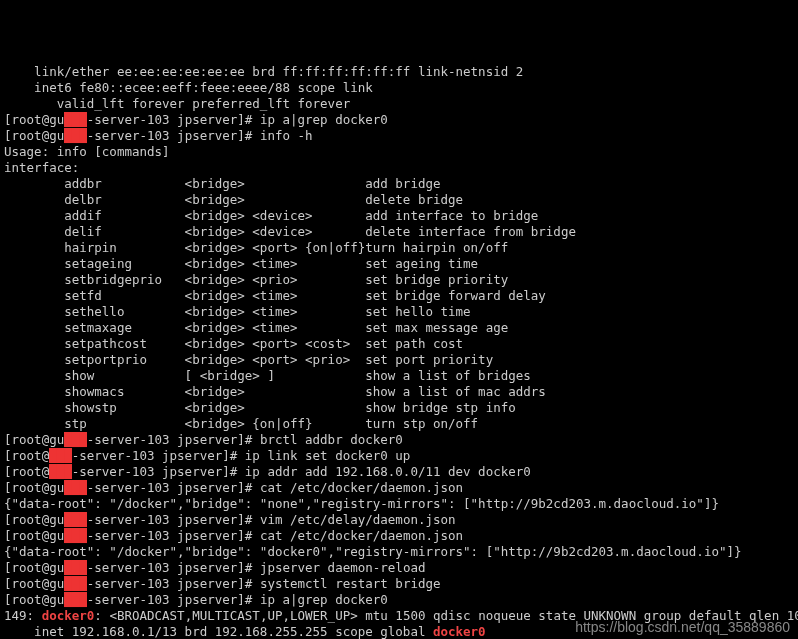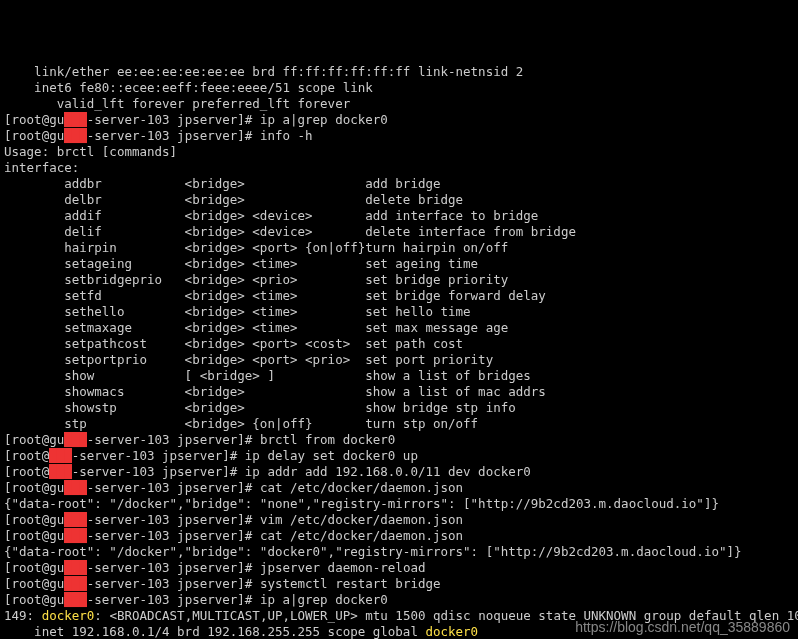--- a/index.html
+++ b/index.html
@@ -1,57 +1,57 @@
 <!DOCTYPE html>
 <html><head>
 <meta charset="utf-8">
 <style>
   html,body{margin:0;padding:0;background:#000;color:#ccc;font-family:Consolas,Monaco,monospace;font-size:12.5px;line-height:16px;white-space:pre}
   .term{padding:0 4px 4px 4px;width:798px;box-sizing:border-box}
-  .red{color:#fde047;font-weight:normal}
+  .red{color:#ef4444;font-weight:bold}
   .redbg{background:#e33;color:#e33}
   .wm{position:fixed;right:8px;bottom:4px;color:#888;font-family:Arial,sans-serif;font-size:14px}
 </style>
 </head>
 <body>
 
 
 <div class="term"><span>    link/ether ee:ee:ee:ee:ee:ee brd ff:ff:ff:ff:ff:ff link-netnsid 2</span>
-<span>    inet6 fe80::ecee:eeff:feee:eeee/51 scope link</span>
+<span>    inet6 fe80::ecee:eeff:feee:eeee/88 scope link</span>
 <span>       valid_lft forever preferred_lft forever</span>
 <span>[root@gu<span class="redbg">███</span><span>-server-103 jpserver</span>]# </span><span>ip a|grep docker0</span>
 <span>[root@gu<span class="redbg">███</span><span>-server-103 jpserver</span>]# </span><span>info -h</span>
-<span>Usage: brctl [commands]</span>
+<span>Usage: info [commands]</span>
 <span>interface:</span>
 <div id="cmdlist">        addbr           &lt;bridge&gt;                add bridge
         delbr           &lt;bridge&gt;                delete bridge
         addif           &lt;bridge&gt; &lt;device&gt;       add interface to bridge
         delif           &lt;bridge&gt; &lt;device&gt;       delete interface from bridge
         hairpin         &lt;bridge&gt; &lt;port&gt; {on|off}turn hairpin on/off
         setageing       &lt;bridge&gt; &lt;time&gt;         set ageing time
         setbridgeprio   &lt;bridge&gt; &lt;prio&gt;         set bridge priority
         setfd           &lt;bridge&gt; &lt;time&gt;         set bridge forward delay
         sethello        &lt;bridge&gt; &lt;time&gt;         set hello time
         setmaxage       &lt;bridge&gt; &lt;time&gt;         set max message age
         setpathcost     &lt;bridge&gt; &lt;port&gt; &lt;cost&gt;  set path cost
         setportprio     &lt;bridge&gt; &lt;port&gt; &lt;prio&gt;  set port priority
         show            [ &lt;bridge&gt; ]            show a list of bridges
         showmacs        &lt;bridge&gt;                show a list of mac addrs
         showstp         &lt;bridge&gt;                show bridge stp info
         stp             &lt;bridge&gt; {on|off}       turn stp on/off
-</div><span>[root@gu<span class="redbg">███</span><span>-server-103 jpserver</span>]# </span><span>brctl from docker0</span>
-<span>[root@<span class="redbg">███</span><span>-server-103 jpserver</span>]# </span><span>ip delay set docker0 up</span>
+</div><span>[root@gu<span class="redbg">███</span><span>-server-103 jpserver</span>]# </span><span>brctl addbr docker0</span>
+<span>[root@<span class="redbg">███</span><span>-server-103 jpserver</span>]# </span><span>ip link set docker0 up</span>
 <span>[root@<span class="redbg">███</span><span>-server-103 jpserver</span>]# </span><span>ip addr add 192.168.0.0/11 dev docker0</span>
 <span>[root@gu<span class="redbg">███</span><span>-server-103 jpserver</span>]# </span><span>cat /etc/docker/daemon.json</span>
 <span>{"data-root": "/docker","bridge": "none","registry-mirrors": ["http://9b2cd203.m.daocloud.io"]}</span>
-<span>[root@gu<span class="redbg">███</span><span>-server-103 jpserver</span>]# </span><span>vim /etc/docker/daemon.json</span>
+<span>[root@gu<span class="redbg">███</span><span>-server-103 jpserver</span>]# </span><span>vim /etc/delay/daemon.json</span>
 <span>[root@gu<span class="redbg">███</span><span>-server-103 jpserver</span>]# </span><span>cat /etc/docker/daemon.json</span>
 <span>{"data-root": "/docker","bridge": "docker0","registry-mirrors": ["http://9b2cd203.m.daocloud.io"]}</span>
 <span>[root@gu<span class="redbg">███</span><span>-server-103 jpserver</span>]# </span><span>jpserver daemon-reload</span>
 <span>[root@gu<span class="redbg">███</span><span>-server-103 jpserver</span>]# </span><span>systemctl restart bridge</span>
 <span>[root@gu<span class="redbg">███</span><span>-server-103 jpserver</span>]# </span><span>ip a|grep docker0</span>
 <span><span>149: </span><span class="red">docker0</span><span>: &lt;BROADCAST,MULTICAST,UP,LOWER_UP&gt; mtu 1500 qdisc noqueue state UNKNOWN group default qlen 1000</span></span>
-<span><span>    inet 192.168.0.1/4 brd 192.168.255.255 scope global </span><span class="red">docker0</span></span>
+<span><span>    inet 192.168.0.1/13 brd 192.168.255.255 scope global </span><span class="red">docker0</span></span>
 
 </div>
 <div class="wm">https://blog.csdn.net/qq_35889860</div>
 
 
 
 </body></html>

